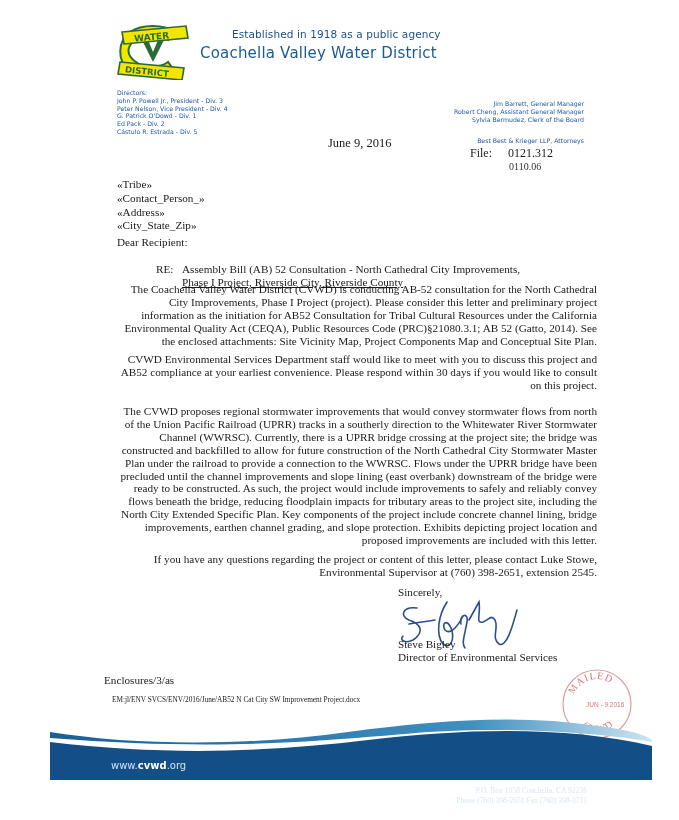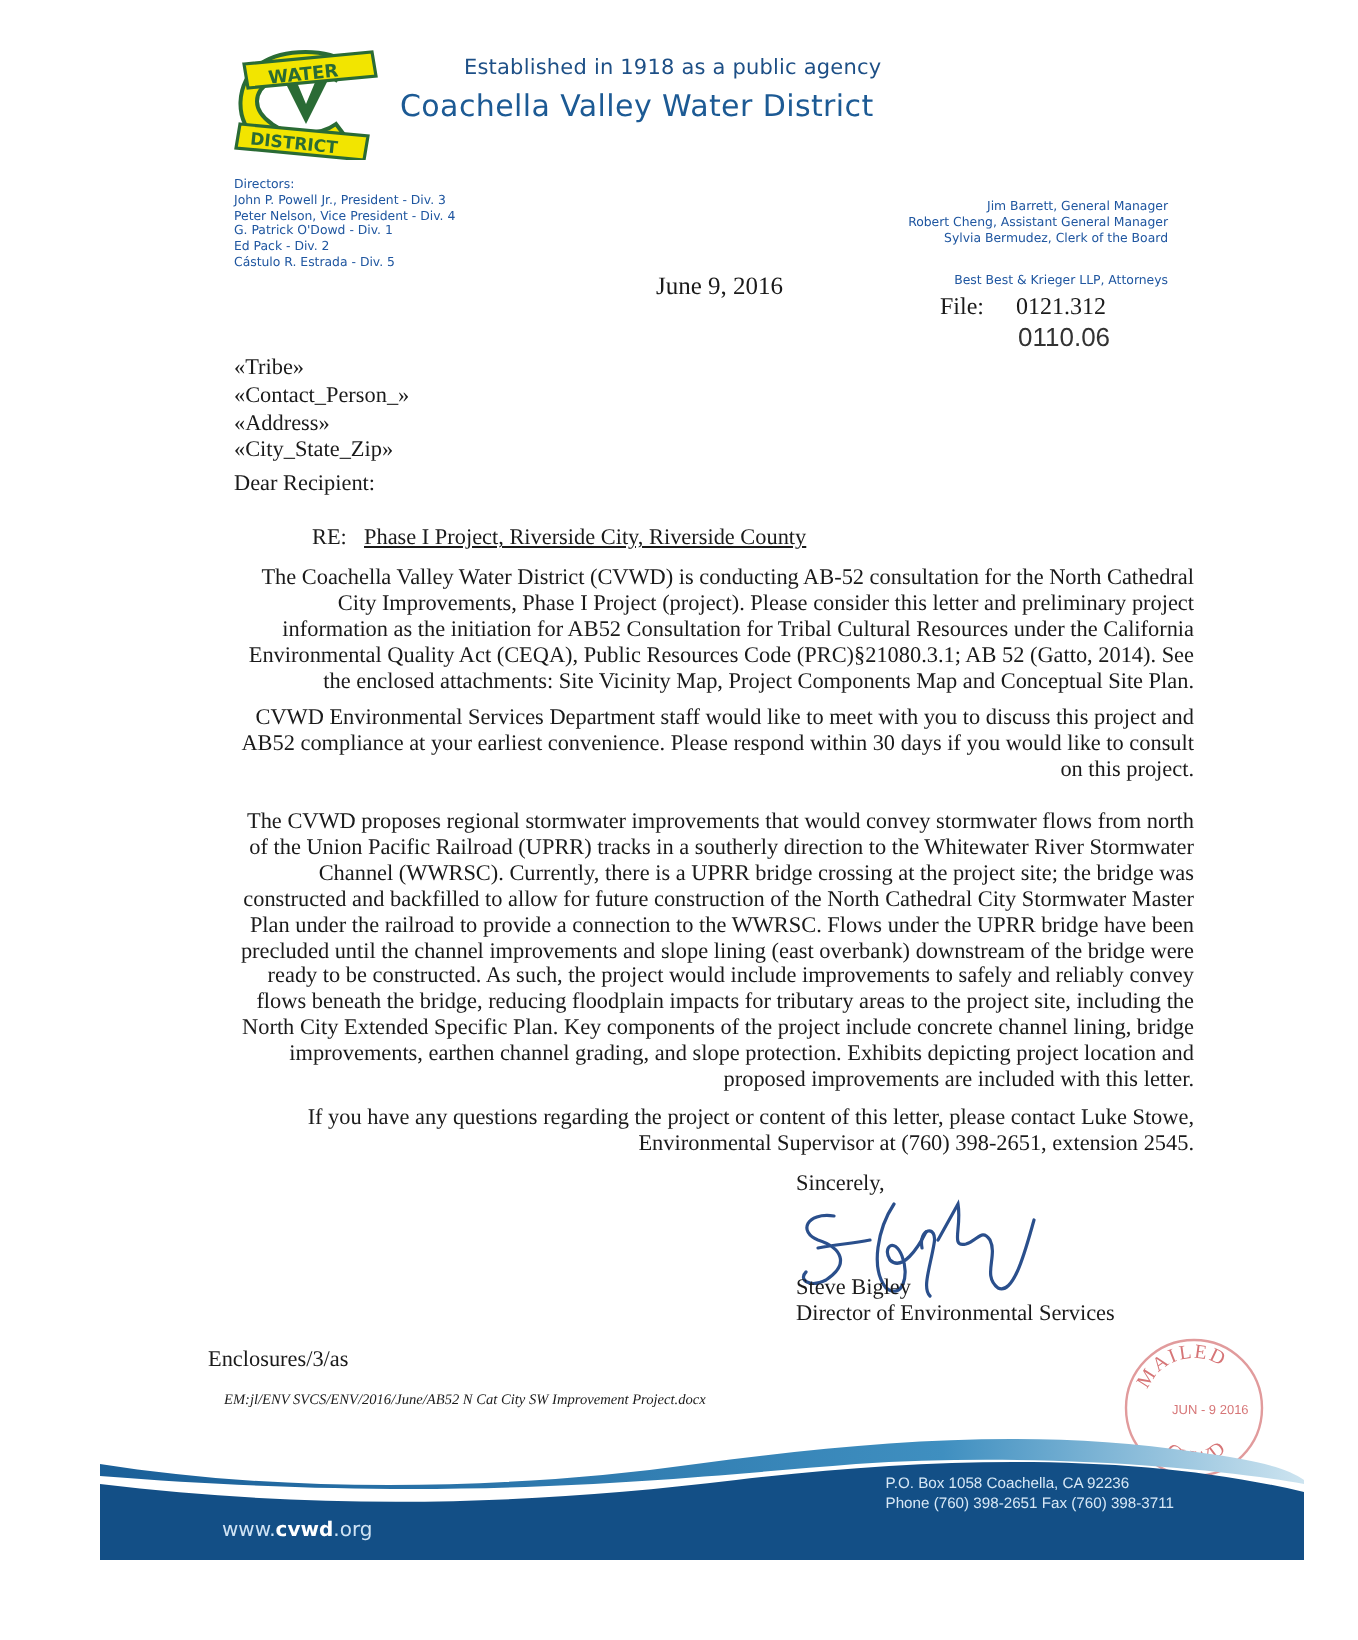--- a/index.html
+++ b/index.html
@@ -13,49 +13,49 @@
   .tagline { left: 232px; top: 28px; font-family: "DejaVu Sans", sans-serif; font-size: 10.5px; color: #1d4f86; letter-spacing: 0.1px; }
   .orgname { left: 200px; top: 44px; font-family: "DejaVu Sans", sans-serif; font-size: 15px; color: #1c5a94; letter-spacing: 0.2px; }
 
   .directors { left: 117px; top: 89px; font-family: "DejaVu Sans", sans-serif; font-size: 6.2px; line-height: 7.8px; color: #1f56a0; }
   .mgmt { right: 95px; top: 100px; font-family: "DejaVu Sans", sans-serif; font-size: 6.2px; line-height: 7.8px; color: #1f56a0; text-align: right; }
   .attorneys { right: 95px; top: 137px; font-family: "DejaVu Sans", sans-serif; font-size: 6.2px; color: #1f56a0; text-align: right; }
 
   .date { left: 328px; top: 136px; font-size: 12.5px; }
   .file { left: 470px; top: 146px; font-size: 12px; }
   .file .lbl { display: inline-block; width: 38px; }
-  .file-sub { left: 509px; top: 161px; font-family: Liberation Sans, sans-serif; font-size: 13px; color: #333; }
+  .file-sub { left: 509px; top: 161px; font-family: Liberation Serif, serif; font-size: 10px; color: #333; }
 
   .addr { left: 117px; top: 178px; font-size: 11.2px; line-height: 13.8px; }
   .salut { left: 117px; top: 236px; font-size: 11.2px; }
 
   .re-label { left: 156px; top: 263px; font-size: 11.2px; }
   .re-text { left: 182px; top: 263px; font-size: 11.2px; line-height: 13px; }
   .re-text .u { text-decoration: underline; }
 
   .para { left: 117px; width: 480px; font-size: 11.2px; line-height: 12.9px; text-align: right; }
   .p1 { top: 283px; }
   .p2 { top: 353px; }
   .p3 { top: 405px; }
   .p4 { top: 553px; }
 
   .sincerely { left: 398px; top: 586px; font-size: 11.2px; }
   .signature { left: 395px; top: 594px; width: 130px; height: 56px; }
   .signer { left: 398px; top: 638px; font-size: 11.2px; line-height: 13px; }
 
   .encl { left: 104px; top: 674px; font-size: 11.2px; }
-  .docref { left: 112px; top: 695px; font-size: 7.3px; font-style: italic; }
+  .docref { left: 112px; top: 695px; font-size: 7.3px; }
 
   .stamp { left: 560px; top: 667px; width: 74px; height: 74px; }
 
   
   .footer-wave { left: 48px; top: 712px; width: 604px; height: 68px; }
   .footer-web { left: 111px; top: 760px; font-family: "DejaVu Sans", sans-serif; font-size: 10px; color: #cfe3f4; }
   .footer-web b { color: #ffffff; }
-  .footer-addr { right: 92px; top: 737px; font-family: Liberation Sans, sans-serif; font-size: 7.6px; line-height: 10px; color: #d7e8f6; }
+  .footer-addr { right: 92px; top: 786px; font-family: Liberation Serif, serif; font-size: 7.6px; line-height: 10px; color: #d7e8f6; text-align: right; }
 </style>
 </head>
 <body>
 
 <svg class="abs logo" viewBox="0 0 82 58">
 
   <path d="M62 10 C52 2 30 2 18 10 C6 18 4 40 18 48 C30 56 52 56 62 48 L56 40 C48 46 32 46 24 40 C14 33 14 24 24 18 C32 12 48 12 56 18 Z" fill="#f2e500" stroke="#2a6b35" stroke-width="2"></path>
 
   <path d="M30 18 L41 40 L52 18 L46 18 L41 30 L36 18 Z" fill="#2a6b35"></path>
 
@@ -96,20 +96,21 @@
   <div>«Tribe»</div>
   <div>«Contact_Person_»</div>
   <div>«Address»</div>
   <div>«City_State_Zip»</div>
 </div>
 
 <div class="abs salut">Dear Recipient:</div>
 
 <div class="abs re-label">RE:</div>
 <div class="abs re-text">
+  <div>Assembly Bill (AB) 52 Consultation - North Cathedral City Improvements,</div>
   <div class="u">Phase I Project, Riverside City, Riverside County</div>
 </div>
 
 <div class="abs para p1">The Coachella Valley Water District (CVWD) is conducting AB-52 consultation for the North Cathedral City Improvements, Phase I Project (project).  Please consider this letter and preliminary project information as the initiation for AB52 Consultation for Tribal Cultural Resources under the California Environmental Quality Act (CEQA), Public Resources Code (PRC)§21080.3.1; AB 52 (Gatto, 2014). See the enclosed attachments: Site Vicinity Map, Project Components Map and Conceptual Site Plan.</div>
 <div class="abs para p2">CVWD Environmental Services Department staff would like to meet with you to discuss this project and AB52 compliance at your earliest convenience.  Please respond within 30 days if you would like to consult on this project.</div>
 <div class="abs para p3">The CVWD proposes regional stormwater improvements that would convey stormwater flows from north of the Union Pacific Railroad (UPRR) tracks in a southerly direction to the Whitewater River Stormwater Channel (WWRSC).  Currently, there is a UPRR bridge crossing at the project site; the bridge was constructed and backfilled to allow for future construction of the North Cathedral City Stormwater Master Plan under the railroad to provide a connection to the WWRSC.  Flows under the UPRR bridge have been precluded until the channel improvements and slope lining (east overbank) downstream of the bridge were ready to be constructed.  As such, the project would include improvements to safely and reliably convey flows beneath the bridge, reducing floodplain impacts for tributary areas to the project site, including the North City Extended Specific Plan.  Key components of the project include concrete channel lining, bridge improvements, earthen channel grading, and slope protection.  Exhibits depicting project location and proposed improvements are included with this letter.</div>
 <div class="abs para p4">If you have any questions regarding the project or content of this letter, please contact Luke Stowe, Environmental Supervisor at (760) 398-2651, extension 2545.</div>
 
 <div class="abs sincerely">Sincerely,</div>
 

